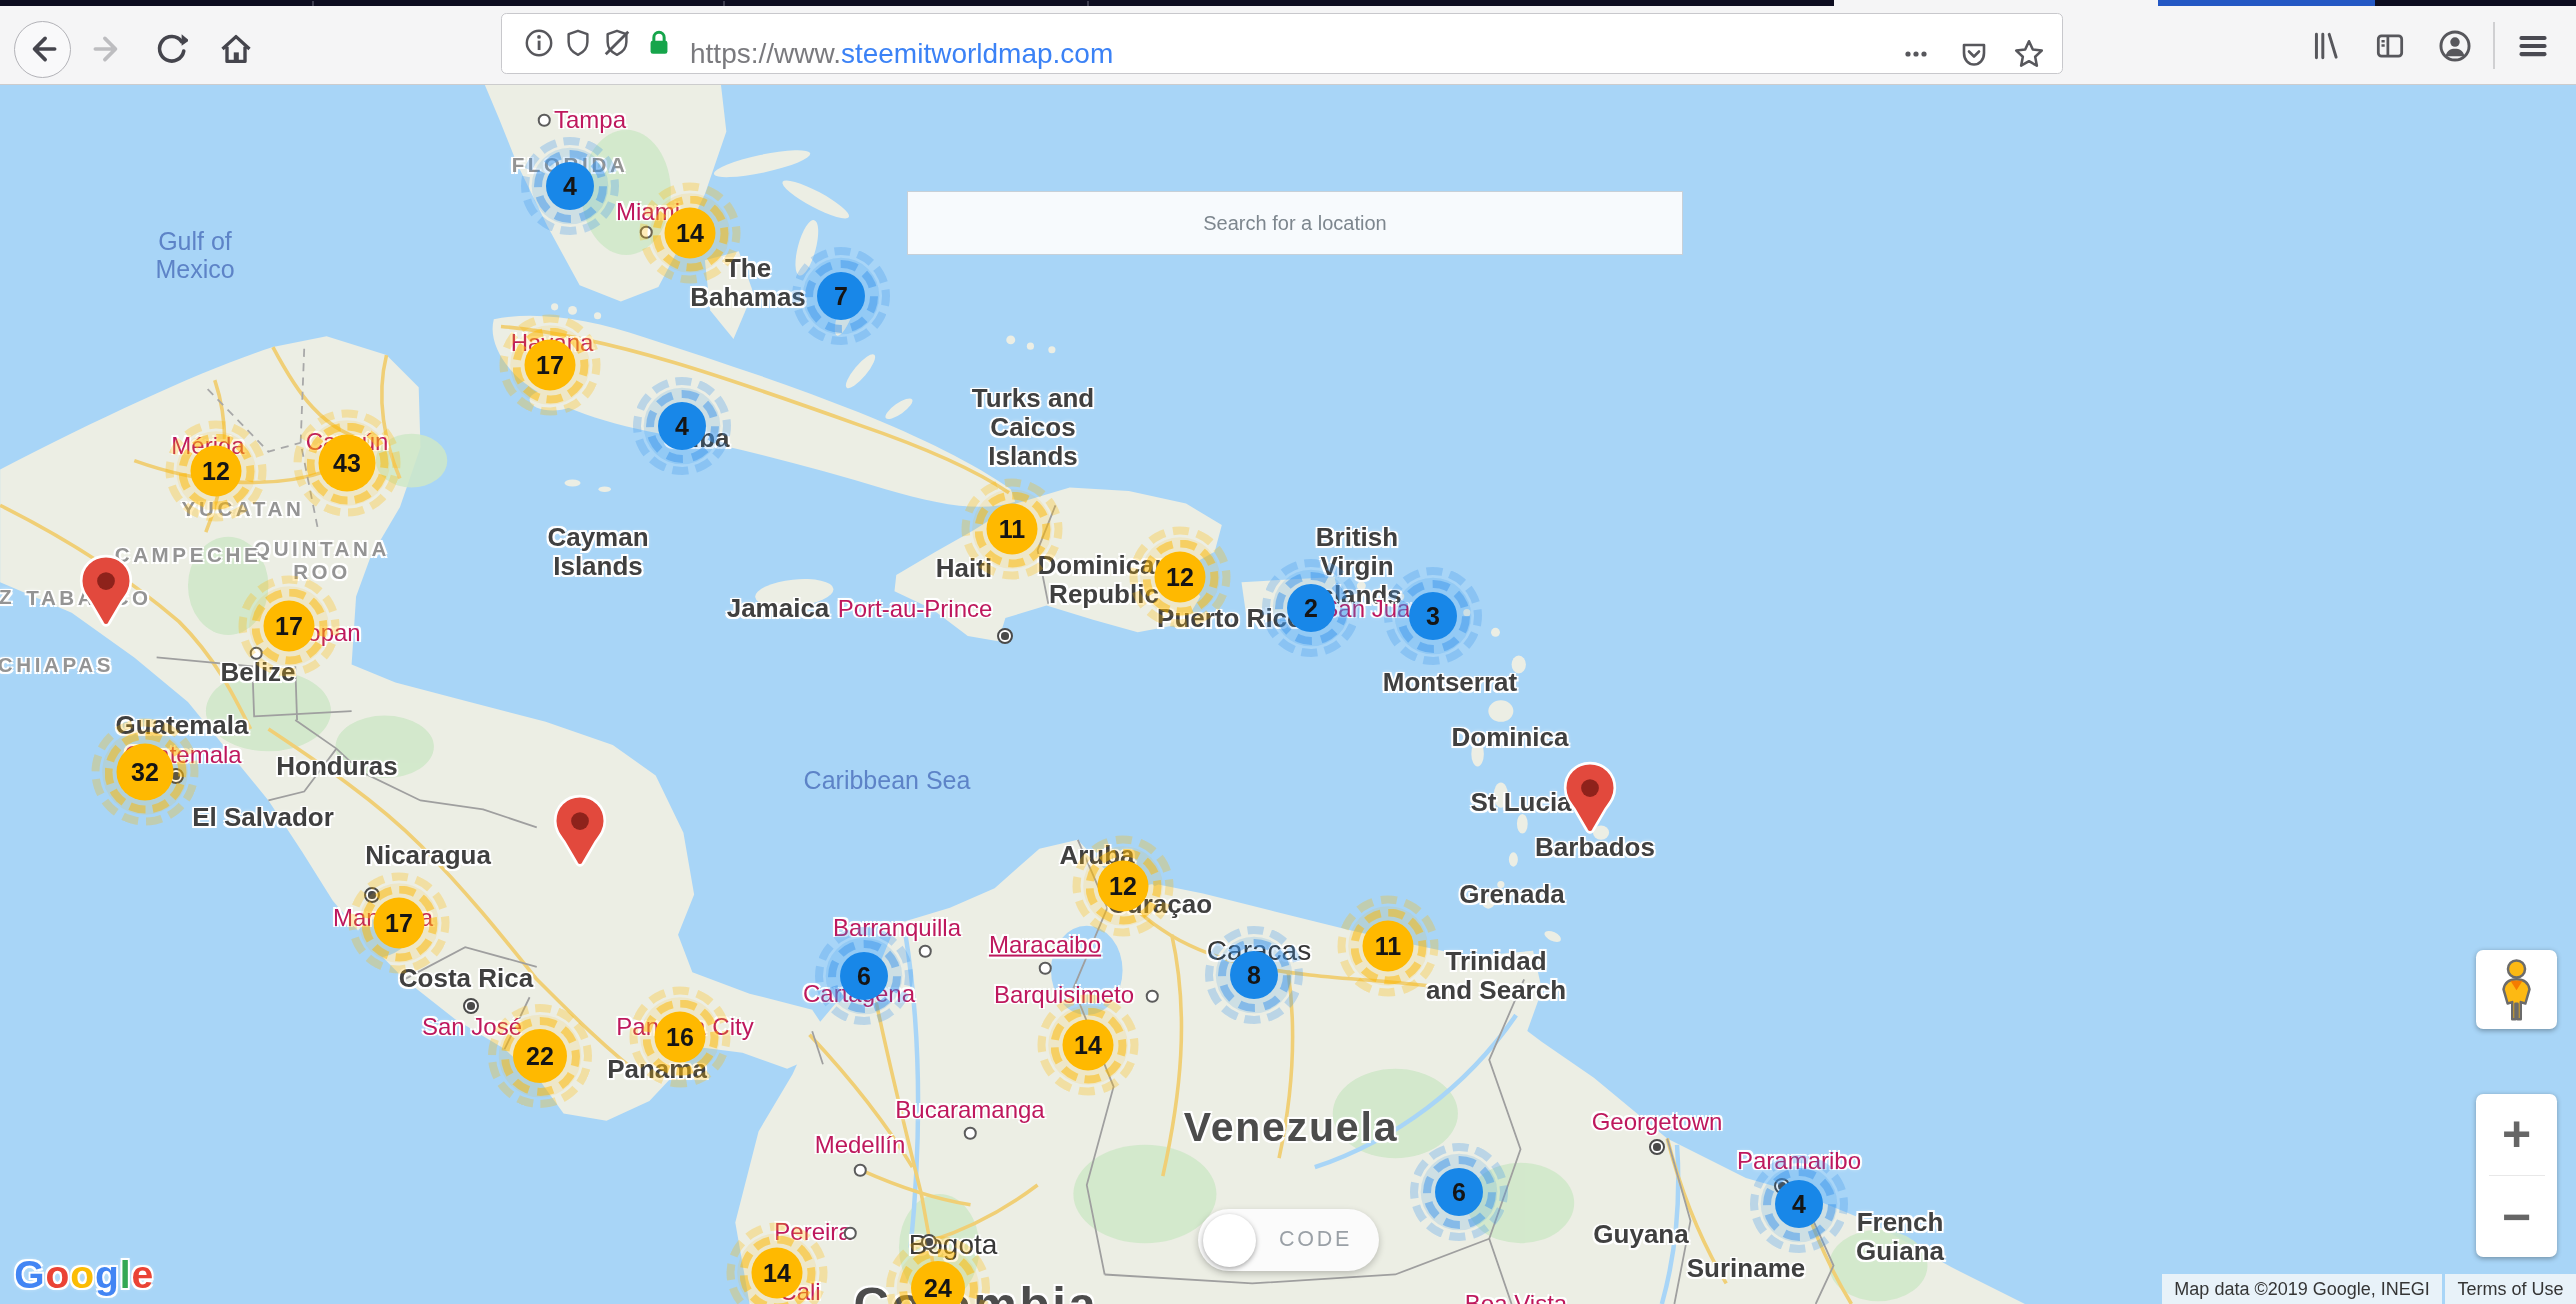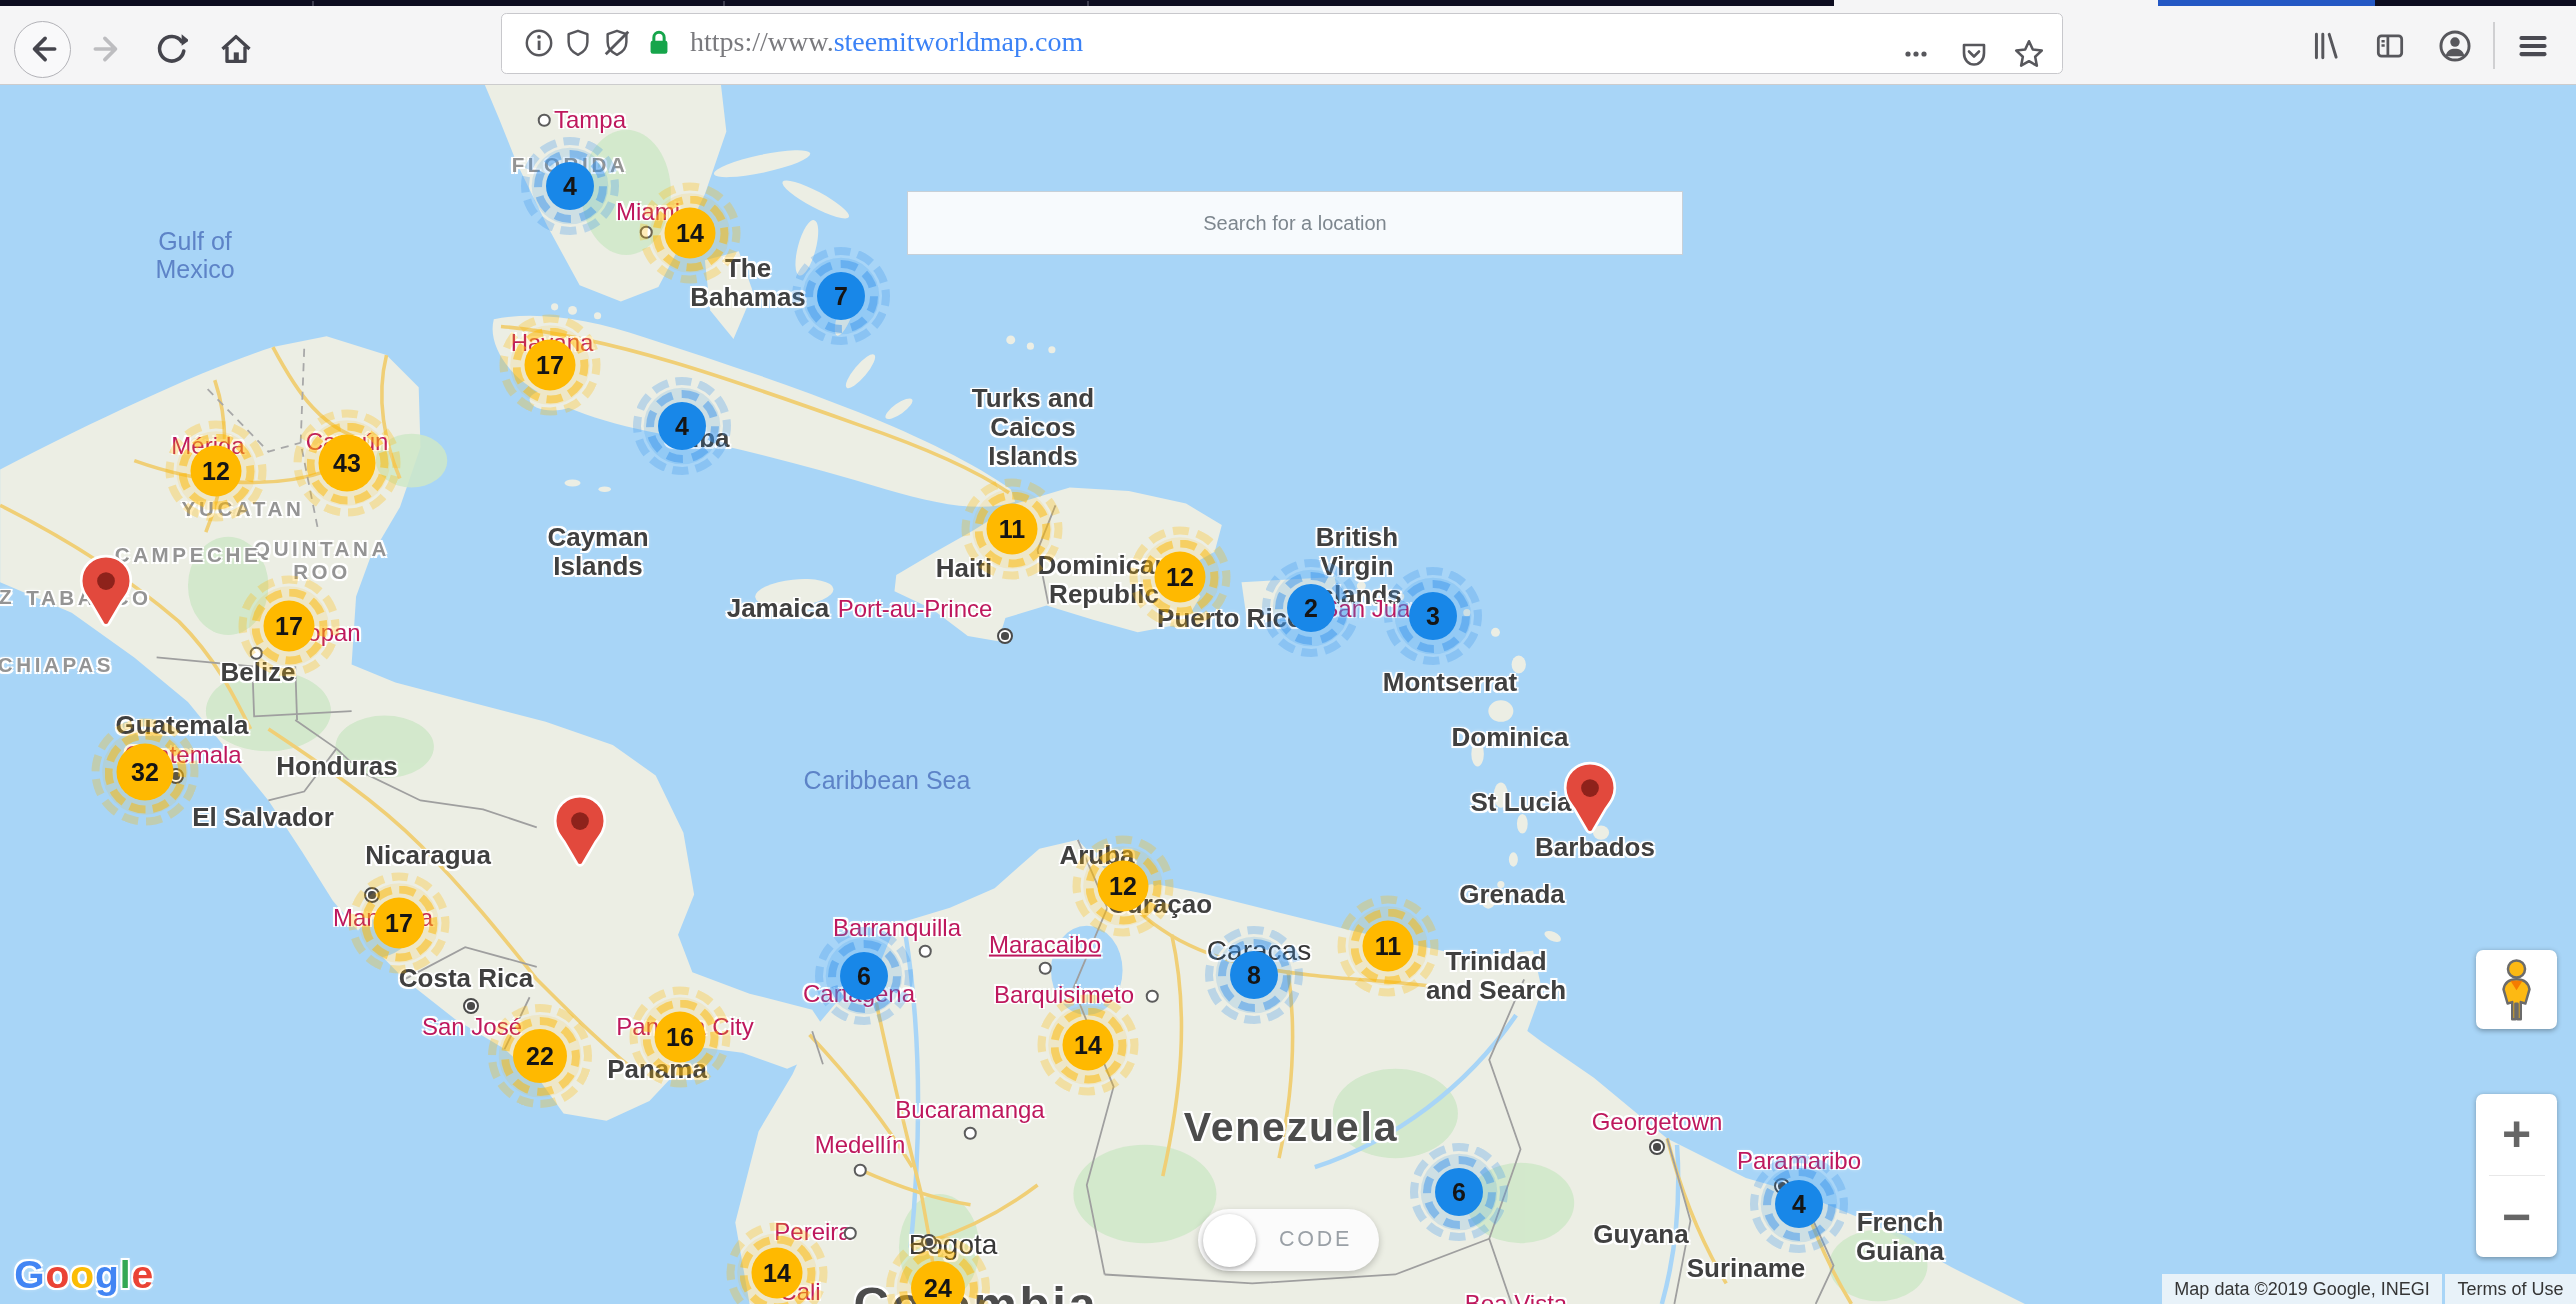--- a/index.html
+++ b/index.html
@@ -12,21 +12,21 @@
   #tabstrip .tab-accent{position:absolute;left:2158px;top:0;width:217px;height:6.3px;background:#2458c4;}
   #tabstrip .sep{position:absolute;top:0.9px;width:1.8px;height:5.4px;background:#3c3c4e;}
   #toolbar{position:absolute;left:0;top:6.3px;width:2576px;height:78px;background:#f5f5f6;
            border-bottom:1.8px solid #cccccd;z-index:50;}
   .tbtn{position:absolute;top:23px;width:39px;height:39px;display:flex;align-items:center;justify-content:center;}
   #back-circle{position:absolute;left:14.3px;top:14.3px;width:55px;height:55px;border-radius:50%;
                border:1.8px solid #b3b3b8;background:#f9f9fa;display:flex;align-items:center;justify-content:center;}
   #urlbar{position:absolute;left:501px;top:6.3px;width:1562px;height:61px;background:#ffffff;
           border:1.8px solid #c8c8cc;border-radius:5.4px;box-sizing:border-box;}
   .uicon{position:absolute;top:12.5px;width:34px;height:34px;display:flex;align-items:center;justify-content:center;}
-  #url-text{position:absolute;left:188px;top:0;height:57px;display:flex;align-items:center;font-size:28px;font-family:Liberation Serif, serif;}
+  #url-text{position:absolute;left:188px;top:12px;height:57px;display:flex;align-items:center;font-size:28px;}
   #url-text .scheme{color:#7a7a7e;}
   #url-text .domain{color:#3b82f6;}
   .ricon{position:absolute;top:20.6px;width:39px;height:39px;display:flex;align-items:center;justify-content:center;}
   #toolbar .vsep{position:absolute;left:2493px;top:16px;width:1.8px;height:47px;background:#d0d0d2;}
 
   
   #map-root{position:absolute;left:0;top:85px;width:2576px;height:1219px;overflow:hidden;
             background:#a8d5f7;z-index:1;cursor:default;}
   #map-base{position:absolute;left:0;top:0;z-index:0;}
   .lbl{position:absolute;transform:translate(-50%,-50%);white-space:pre-line;text-align:center;z-index:2;

